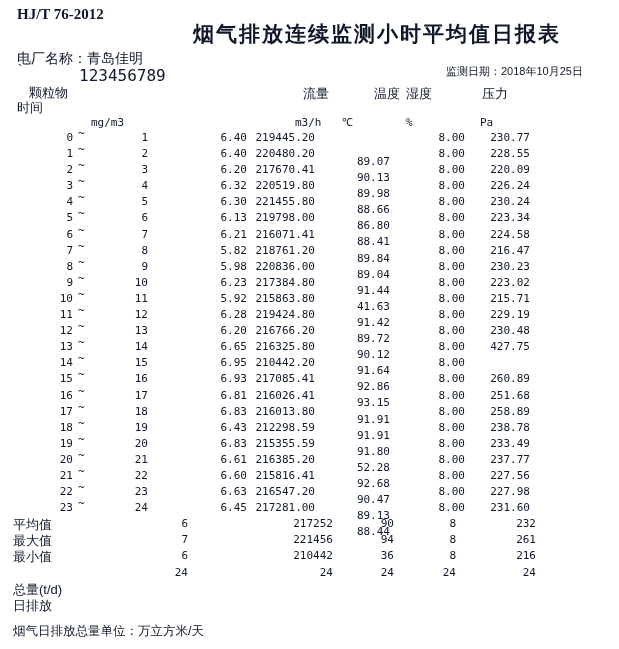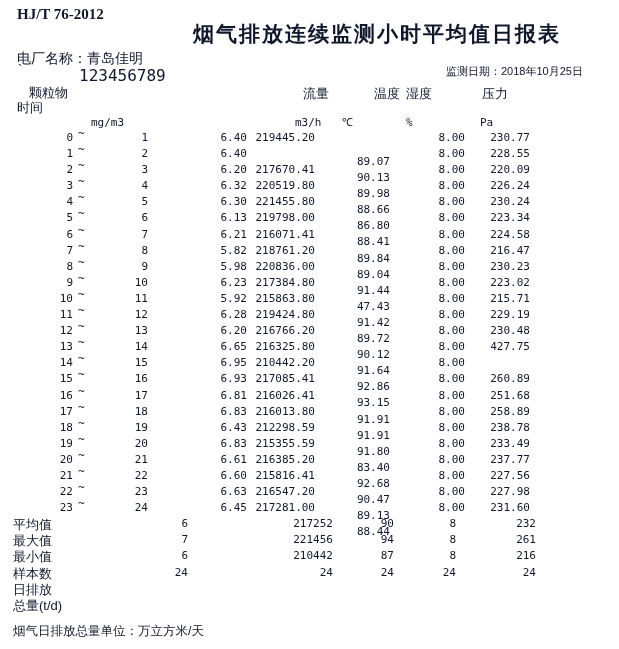--- a/index.html
+++ b/index.html
@@ -79,20 +79,21 @@
         <span class="c4">219445.20</span>
         <span class="c5">89.07</span>
         <span class="c6">8.00</span>
         <span class="c7">230.77</span>
       </div>
       <div class="row">
         <span class="c1">1</span>
         <span class="tilde">~</span>
         <span class="c2">2</span>
         <span class="c3">6.40</span>
+        <span class="c4">220480.20</span>
         <span class="c5">90.13</span>
         <span class="c6">8.00</span>
         <span class="c7">228.55</span>
       </div>
       <div class="row">
         <span class="c1">2</span>
         <span class="tilde">~</span>
         <span class="c2">3</span>
         <span class="c3">6.20</span>
         <span class="c4">217670.41</span>
@@ -159,21 +160,21 @@
         <span class="c5">91.44</span>
         <span class="c6">8.00</span>
         <span class="c7">230.23</span>
       </div>
       <div class="row">
         <span class="c1">9</span>
         <span class="tilde">~</span>
         <span class="c2">10</span>
         <span class="c3">6.23</span>
         <span class="c4">217384.80</span>
-        <span class="c5">47.43</span>
+        <span class="c5">41.63</span>
         <span class="c6">8.00</span>
         <span class="c7">223.02</span>
       </div>
       <div class="row">
         <span class="c1">10</span>
         <span class="tilde">~</span>
         <span class="c2">11</span>
         <span class="c3">5.92</span>
         <span class="c4">215863.80</span>
         <span class="c5">91.42</span>
@@ -258,21 +259,21 @@
         <span class="c5">91.80</span>
         <span class="c6">8.00</span>
         <span class="c7">238.78</span>
       </div>
       <div class="row">
         <span class="c1">19</span>
         <span class="tilde">~</span>
         <span class="c2">20</span>
         <span class="c3">6.83</span>
         <span class="c4">215355.59</span>
-        <span class="c5">83.40</span>
+        <span class="c5">52.28</span>
         <span class="c6">8.00</span>
         <span class="c7">233.49</span>
       </div>
       <div class="row">
         <span class="c1">20</span>
         <span class="tilde">~</span>
         <span class="c2">21</span>
         <span class="c3">6.61</span>
         <span class="c4">216385.20</span>
         <span class="c5">92.68</span>
@@ -322,44 +323,43 @@
         <span class="s1">7</span>
         <span class="s2">221456</span>
         <span class="s3">94</span>
         <span class="s4">8</span>
         <span class="s5">261</span>
       </div>
       <div class="row">
         <span class="slabel">最小值</span>
         <span class="s1">6</span>
         <span class="s2">210442</span>
-        <span class="s3">87</span>
+        <span class="s3">36</span>
         <span class="s4">8</span>
         <span class="s5">216</span>
       </div>
       <div class="row">
-        <span class="slabel">样本数</span>
         <span class="s1">24</span>
         <span class="s2">24</span>
         <span class="s3">24</span>
         <span class="s4">24</span>
         <span class="s5">24</span>
+      </div>
+      <div class="row">
+        <span class="slabel">总量(t/d)</span>
+        <span class="s1"></span>
+        <span class="s2"></span>
+        <span class="s3"></span>
+        <span class="s4"></span>
+        <span class="s5"></span>
       </div>
       <div class="row">
         <span class="slabel">日排放</span>
         <span class="s1"></span>
         <span class="s2"></span>
         <span class="s3"></span>
         <span class="s4"></span>
         <span class="s5"></span>
       </div>
-      <div class="row">
-        <span class="slabel">总量(t/d)</span>
-        <span class="s1"></span>
-        <span class="s2"></span>
-        <span class="s3"></span>
-        <span class="s4"></span>
-        <span class="s5"></span>
-      </div>
     </div>
 
   <div class="abs footer">烟气日排放总量单位：万立方米/天</div>
 </div>
 
 </body></html>

